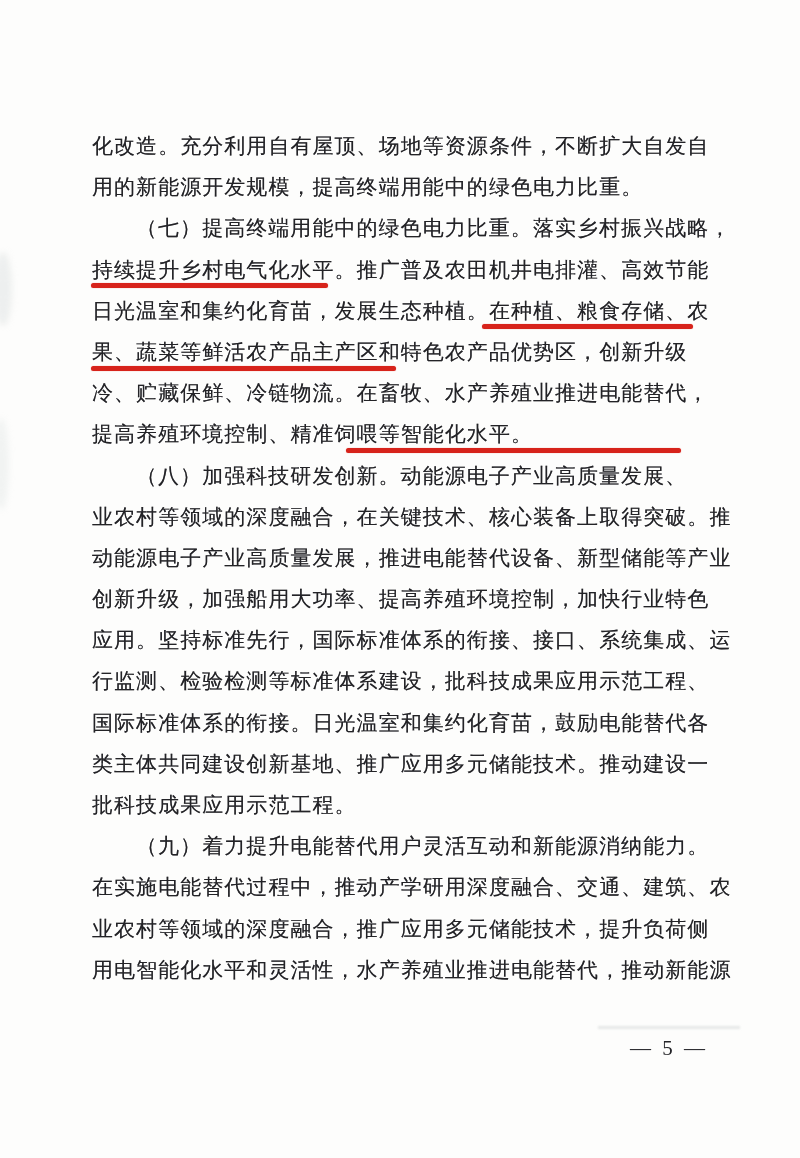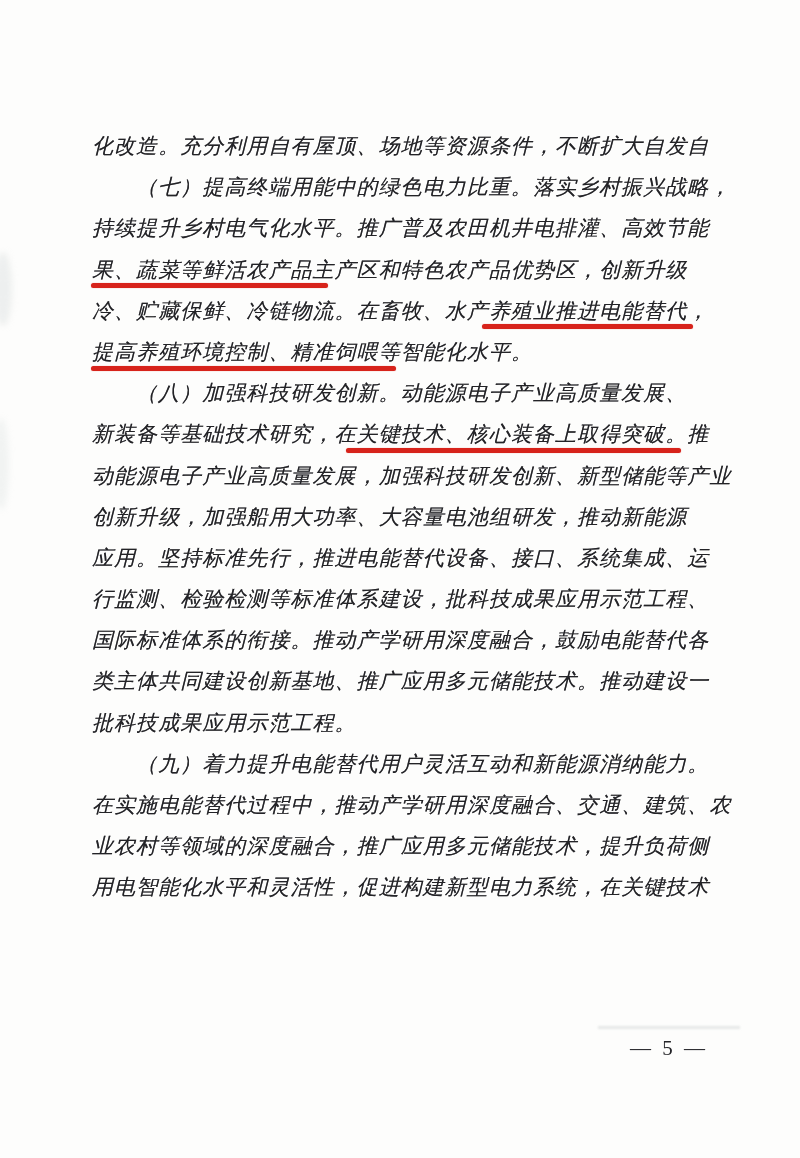--- a/index.html
+++ b/index.html
@@ -14,21 +14,20 @@
     background: #fdfdfc;
     overflow: hidden;
     font-family: "Liberation Serif", "DejaVu Serif", serif;
   }
   
   .text-block {
     position: absolute;
     left: 92px;
     top: 126px;
     width: 630px;
-    font-style: italic;
   }
   .tl {
     height: 41.2px;
     line-height: 41.2px;
     font-size: 21px;
     letter-spacing: 1.05px;
     white-space: nowrap;
     color: #232327;
     text-shadow: 0 0 0.5px rgba(30,30,35,0.55);
   }
@@ -81,38 +80,40 @@
 </head>
 <body>
 
 <div class="page">
 
   <div class="smudge s1"></div>
   <div class="smudge s2"></div>
 
   <div class="text-block" id="lines">
       <div class="tl">化改造。充分利用自有屋顶、场地等资源条件，不断扩大自发自</div>
+      <div class="tl">用的新能源开发规模，提高终端用能中的绿色电力比重。</div>
       <div class="tl ind">（七）提高终端用能中的绿色电力比重。落实乡村振兴战略，</div>
       <div class="tl">持续提升乡村电气化水平。推广普及农田机井电排灌、高效节能</div>
+      <div class="tl">日光温室和集约化育苗，发展生态种植。在种植、粮食存储、农</div>
       <div class="tl">果、蔬菜等鲜活农产品主产区和特色农产品优势区，创新升级</div>
       <div class="tl">冷、贮藏保鲜、冷链物流。在畜牧、水产养殖业推进电能替代，</div>
       <div class="tl">提高养殖环境控制、精准饲喂等智能化水平。</div>
       <div class="tl ind">（八）加强科技研发创新。动能源电子产业高质量发展、</div>
-      <div class="tl">新装备等基础技术研究，在关键技术、核心装备上取得突破。推</div>
-      <div class="tl">动能源电子产业高质量发展，加强科技研发创新、新型储能等产业</div>
-      <div class="tl">创新升级，加强船用大功率、大容量电池组研发，推动新能源</div>
-      <div class="tl">应用。坚持标准先行，推进电能替代设备、接口、系统集成、运</div>
+      <div class="tl">业农村等领域的深度融合，在关键技术、核心装备上取得突破。推</div>
+      <div class="tl">动能源电子产业高质量发展，推进电能替代设备、新型储能等产业</div>
+      <div class="tl">创新升级，加强船用大功率、提高养殖环境控制，加快行业特色</div>
+      <div class="tl">应用。坚持标准先行，国际标准体系的衔接、接口、系统集成、运</div>
       <div class="tl">行监测、检验检测等标准体系建设，批科技成果应用示范工程、</div>
-      <div class="tl">国际标准体系的衔接。推动产学研用深度融合，鼓励电能替代各</div>
+      <div class="tl">国际标准体系的衔接。日光温室和集约化育苗，鼓励电能替代各</div>
       <div class="tl">类主体共同建设创新基地、推广应用多元储能技术。推动建设一</div>
       <div class="tl">批科技成果应用示范工程。</div>
       <div class="tl ind">（九）着力提升电能替代用户灵活互动和新能源消纳能力。</div>
       <div class="tl">在实施电能替代过程中，推动产学研用深度融合、交通、建筑、农</div>
       <div class="tl">业农村等领域的深度融合，推广应用多元储能技术，提升负荷侧</div>
-      <div class="tl">用电智能化水平和灵活性，促进构建新型电力系统，在关键技术</div>
+      <div class="tl">用电智能化水平和灵活性，水产养殖业推进电能替代，推动新能源</div>
     </div>
 
   <div class="redline u1" style="background: rgb(215, 35, 27);"></div>
   <div class="redline u2" style="background: rgb(215, 35, 27);"></div>
   <div class="redline u3" style="background: rgb(215, 35, 27);"></div>
   <div class="redline u4" style="background: rgb(215, 35, 27);"></div>
 
   <div class="streak"></div>
 
   <div class="page-number">— 5 —</div>

